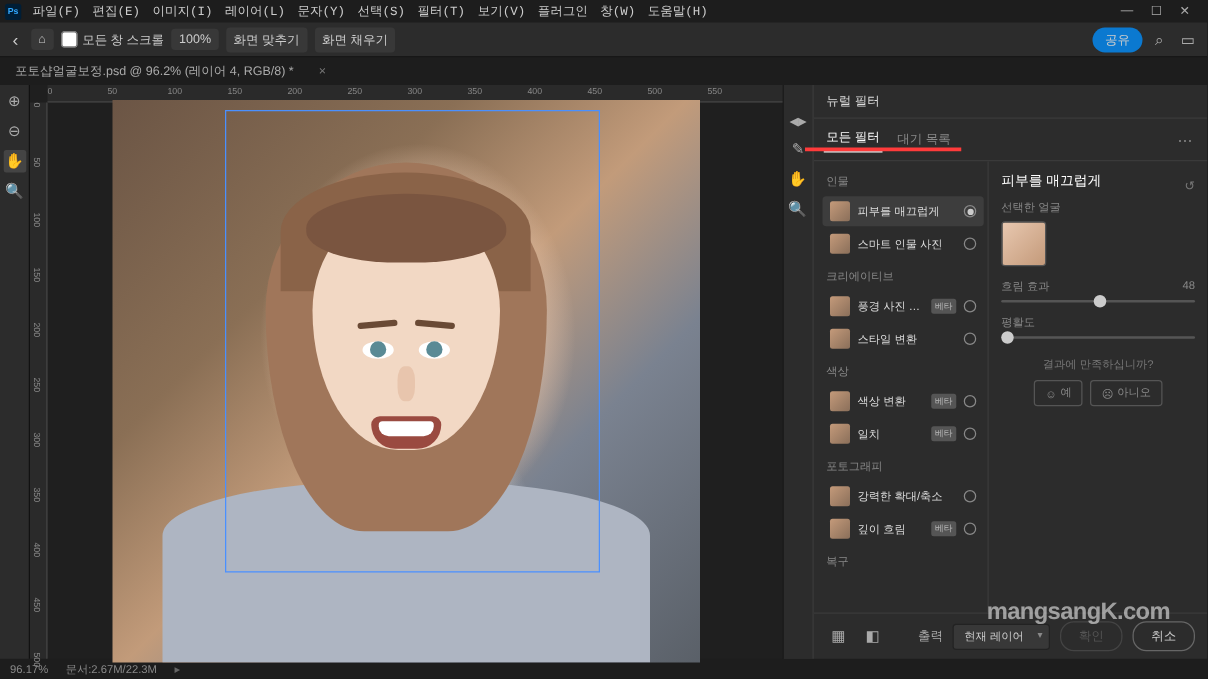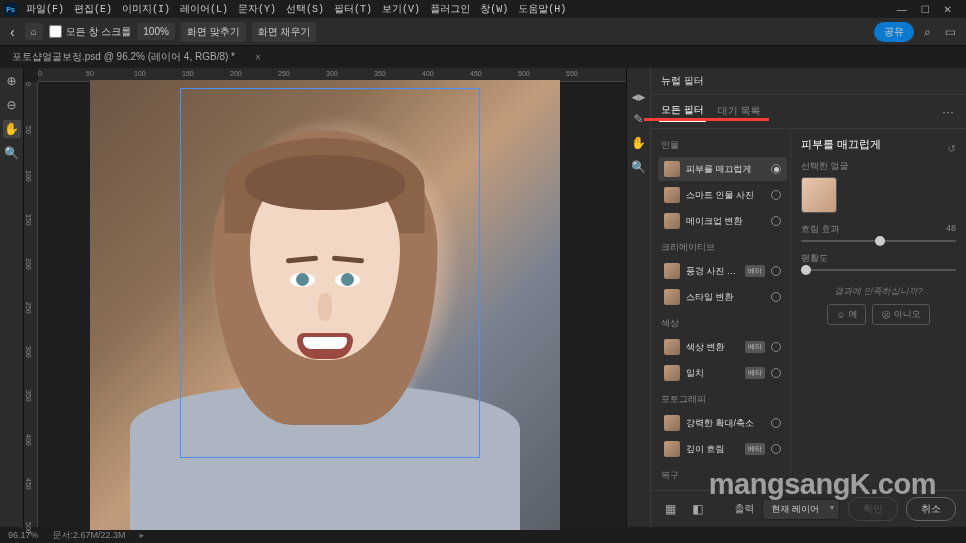--- a/index.html
+++ b/index.html
@@ -60,30 +60,30 @@
 .beta-badge { font-size: 7px; background: #555; color: #bbb; padding: 1px 3px; border-radius: 2px; }
 .radio { width: 10px; height: 10px; border: 1px solid #888; border-radius: 50%; flex-shrink: 0; display: flex; align-items: center; justify-content: center; }
 .radio.on::after { content: ""; width: 5px; height: 5px; background: #ccc; border-radius: 50%; }
 .filter-opts { flex: 1; padding: 8px 10px; font-size: 10px; color: #aaa; }
 .opt-title { color: #fff; font-size: 11px; margin-bottom: 8px; }
 .face-thumb { width: 36px; height: 36px; background: linear-gradient(135deg,#e8c8b0,#c49a7a); border-radius: 3px; border: 1px solid #555; margin-bottom: 10px; }
 .slider-row { margin: 10px 0; }
 .slider-label { display: flex; justify-content: space-between; font-size: 9px; color: #888; margin-bottom: 4px; }
 .slider-track { height: 2px; background: #555; position: relative; border-radius: 1px; }
 .slider-thumb { position: absolute; width: 10px; height: 10px; background: #ccc; border-radius: 50%; top: -4px; }
-.satisfy { text-align: center; font-size: 9px; color: #777; font-style: italic; margin-top: 14px; }
+.satisfy { text-align: center; font-size: 9px; color: #777; margin-top: 14px; }
 .yn-btns { display: flex; gap: 6px; justify-content: center; margin-top: 6px; }
 .yn { border: 1px solid #555; padding: 3px 8px; border-radius: 3px; font-size: 9px; color: #888; cursor: pointer; display: flex; align-items: center; gap: 3px; }
 .panel-footer { border-top: 1px solid #3a3a3a; padding: 6px 10px; display: flex; align-items: center; gap: 8px; font-size: 10px; }
 .dropdown { background: #383838; border: 1px solid #222; padding: 3px 20px 3px 8px; border-radius: 3px; font-size: 9px; color: #ccc; position: relative; }
 .dropdown::after { content: "▾"; position: absolute; right: 5px; color: #888; font-size: 8px; }
 .btn-outline { border: 1px solid #666; padding: 4px 14px; border-radius: 11px; font-size: 10px; color: #ccc; cursor: pointer; }
 .btn-outline.disabled { color: #555; border-color: #444; }
 .statusbar { height: 16px; background: #1d1d1d; display: flex; align-items: center; padding: 0 8px; font-size: 9px; color: #888; gap: 14px; }
-.watermark { position: absolute; bottom: 42px; right: 30px; font-size: 29px; font-weight: 600; color: rgba(255,255,255,0.55); letter-spacing: -0.5px; pointer-events: none; font-family: Arial, sans-serif; }
+.watermark { position: absolute; bottom: 42px; right: 30px; font-size: 19px; font-weight: 600; color: rgba(255,255,255,0.55); letter-spacing: -0.5px; pointer-events: none; font-family: Arial, sans-serif; }
 .reset-ic { margin-left: auto; color: #777; }
 .filter-list::-webkit-scrollbar { width: 6px; }
 .filter-list::-webkit-scrollbar-thumb { background: #4a4a4a; border-radius: 3px; }
 </style>
 </head>
 <body>
 
 <div class="titlebar">
   <div class="ps-icon">Ps</div>
   <div id="menu-host" style="display:flex">
@@ -201,25 +201,20 @@
         <div class="filter-list" id="filter-list">
             <div class="cat-label">인물</div>
             <div class="fitem sel">
               <div class="fitem-thumb"></div>
               <div class="fitem-name">피부를 매끄럽게</div>
               <div class="radio on"></div>
             </div>
             <div class="fitem">
               <div class="fitem-thumb"></div>
               <div class="fitem-name">스마트 인물 사진</div>
-              <div class="radio"></div>
-            </div>
-            <div class="fitem">
-              <div class="fitem-thumb"></div>
-              <div class="fitem-name">메이크업 변환</div>
               <div class="radio"></div>
             </div>
             <div class="cat-label">크리에이티브</div>
             <div class="fitem">
               <div class="fitem-thumb"></div>
               <div class="fitem-name">풍경 사진 믹서</div>
               <span class="beta-badge">베타</span>
               <div class="radio"></div>
             </div>
             <div class="fitem">

